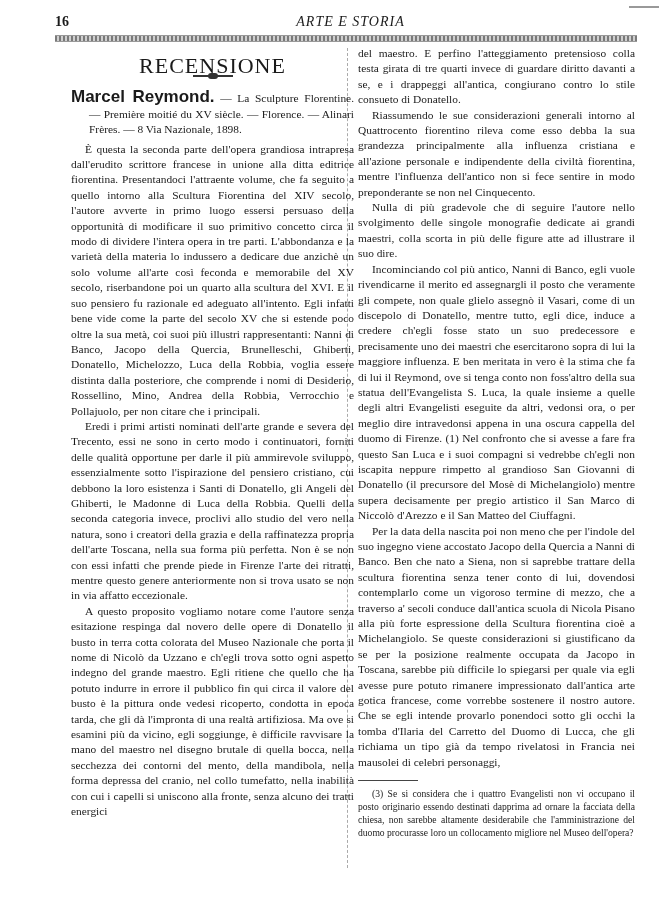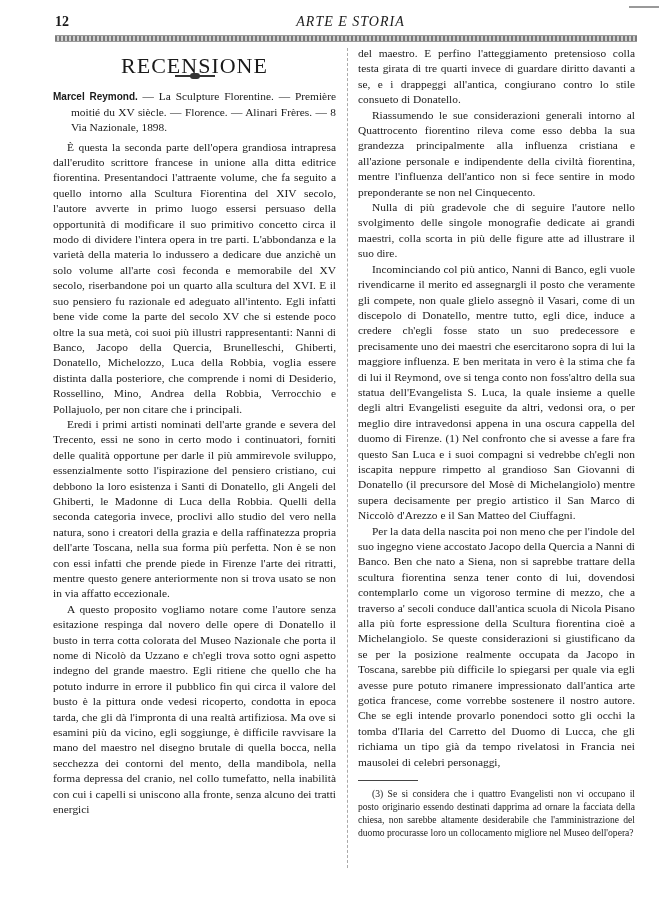--- a/index.html
+++ b/index.html
@@ -6,45 +6,45 @@
   body { width: 669px; height: 900px; position: relative; overflow: hidden;
          font-family: "Liberation Serif", "DejaVu Serif", serif; color: #1a1a1a; }
   .page-number { position: absolute; left: 55px; top: 14px; font-size: 14px; font-weight: bold; }
   .running-title { position: absolute; left: 16px; width: 669px; top: 14px; text-align: center;
                    font-style: italic; font-size: 14px; letter-spacing: 1px; }
   .header-rule { position: absolute; left: 55px; top: 35px; width: 582px; height: 5px;
                  background: repeating-linear-gradient(90deg, #7a7a7a 0 2px, #d0d0d0 2px 4px);
                  border-top: 1px solid #999; border-bottom: 1px solid #999; }
   .corner-mark { position: absolute; right: 10px; top: 6px; width: 30px; height: 2px; background: #999; }
   .col { position: absolute; font-size: 11.4px; line-height: 15.4px; text-align: justify; }
-  .col-left { left: 53px; top: 52px; width: 283px; }
+  .col-left { left: 71px; top: 52px; width: 283px; }
   .col-right { left: 358px; top: 46px; width: 277px; }
   .col-divider { position: absolute; left: 347px; top: 48px; width: 0; height: 820px;
                  border-left: 1px dashed #aaa; }
   .section-title { text-align: center; font-size: 22px; letter-spacing: 1px; margin: 6px 0 2px 0;
                    font-weight: normal; }
   .ornament { display: block; width: 40px; margin: 2px auto 12px auto; height: 2px; background: #333;
               position: relative; }
   .ornament::after { content: ""; position: absolute; left: 15px; top: -2px; width: 10px; height: 6px;
                      background: #333; border-radius: 3px; }
   .biblio { margin: 0 0 4px 0; padding-left: 18px; text-indent: -18px; }
   .biblio .author { font-family: "Liberation Sans", "DejaVu Sans", sans-serif; font-weight: bold;
-                    font-size: 10px; }
+                    font-size: 17px; }
   .biblio .title-it { }
   p.para { margin: 0; text-indent: 14px; }
   p.cont { margin: 0; text-indent: 0; }
   .footnote-rule { width: 60px; border-top: 1px solid #444; margin: 10px 0 6px 0; }
   .footnote { font-size: 9.6px; line-height: 13px; text-indent: 14px; margin: 0; }
 </style>
 </head>
 <body>
 
 <div>
   <span class="corner-mark"></span>
-  <div class="page-number">12</div>
+  <div class="page-number">16</div>
   <div class="running-title">ARTE E STORIA</div>
   <div class="header-rule"></div>
 
   <div class="col-divider"></div>
 
   <div class="col col-left">
     <h2 class="section-title">RECENSIONE</h2>
     <span class="ornament"></span>
 
     <p class="biblio">

